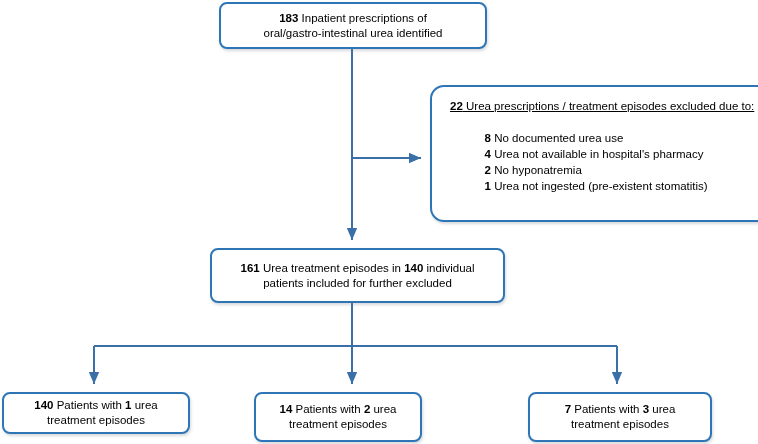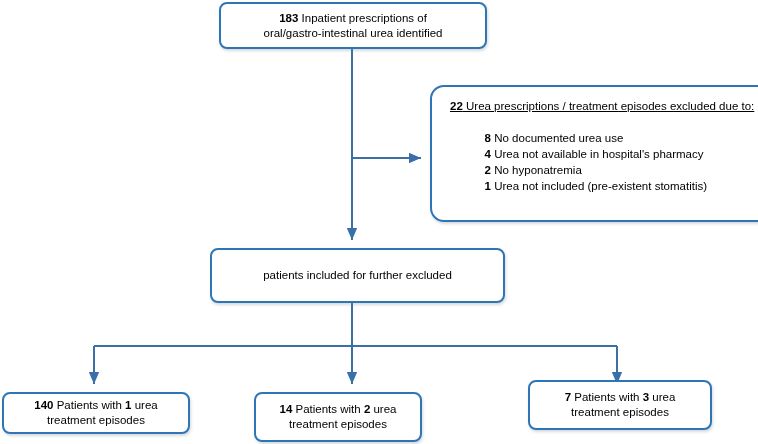--- a/index.html
+++ b/index.html
@@ -48,21 +48,21 @@
   }
   .node b { font-weight: bold; }
 
   
   #node-source   { left: 219px; top: 2px;   width: 268px; height: 47px; }
   #node-excluded { left: 430px; top: 85px;  width: 368px; height: 137px;
                    border-radius: 14px; justify-content: flex-end; }
   #node-included { left: 210px; top: 248px; width: 295px; height: 55px; }
   #node-group-1  { left: 2px;   top: 392px; width: 188px; height: 42px; }
   #node-group-2  { left: 254px; top: 392px; width: 168px; height: 50px; }
-  #node-group-3  { left: 528px; top: 380px; width: 184px; height: 50px; }
+  #node-group-3  { left: 528px; top: 392px; width: 184px; height: 50px; }
 
   
   .excl-body {
     text-align: left;
     padding: 0 10px 0 18px;
     width: 100%;
   }
   .excl-head {
     font-size: 11.5px;
     line-height: 16px;
@@ -125,27 +125,28 @@
     <div class="excl-body">
       <div class="excl-head"><b>22</b><span> Urea prescriptions / treatment episodes excluded due to:</span></div>
       <ul class="excl-list">
         <li><span class="num">8</span>
             <span>No documented urea use</span></li>
         <li><span class="num">4</span>
             <span>Urea not available in hospital's pharmacy</span></li>
         <li><span class="num">2</span>
             <span>No hyponatremia</span></li>
         <li><span class="num">1</span>
-            <span>Urea not included (pre-existent stomatitis)</span></li>
+            <span>Urea not ingested (pre-existent stomatitis)</span></li>
       </ul>
     </div>
   </div>
 
   <div class="node" id="node-included">
     <div class="inner">
+      <span class="lbl-line"><b>161</b><span> Urea treatment episodes in </span><b>140</b><span> individual</span></span>
       <span class="lbl-line">patients included for further excluded</span>
     </div>
   </div>
 
   <div class="node" id="node-group-1">
     <div class="inner">
       <span class="lbl-line"><b>140</b><span> Patients with </span><b>1</b><span> urea</span></span>
       <span class="lbl-line">treatment episodes</span>
     </div>
   </div>

